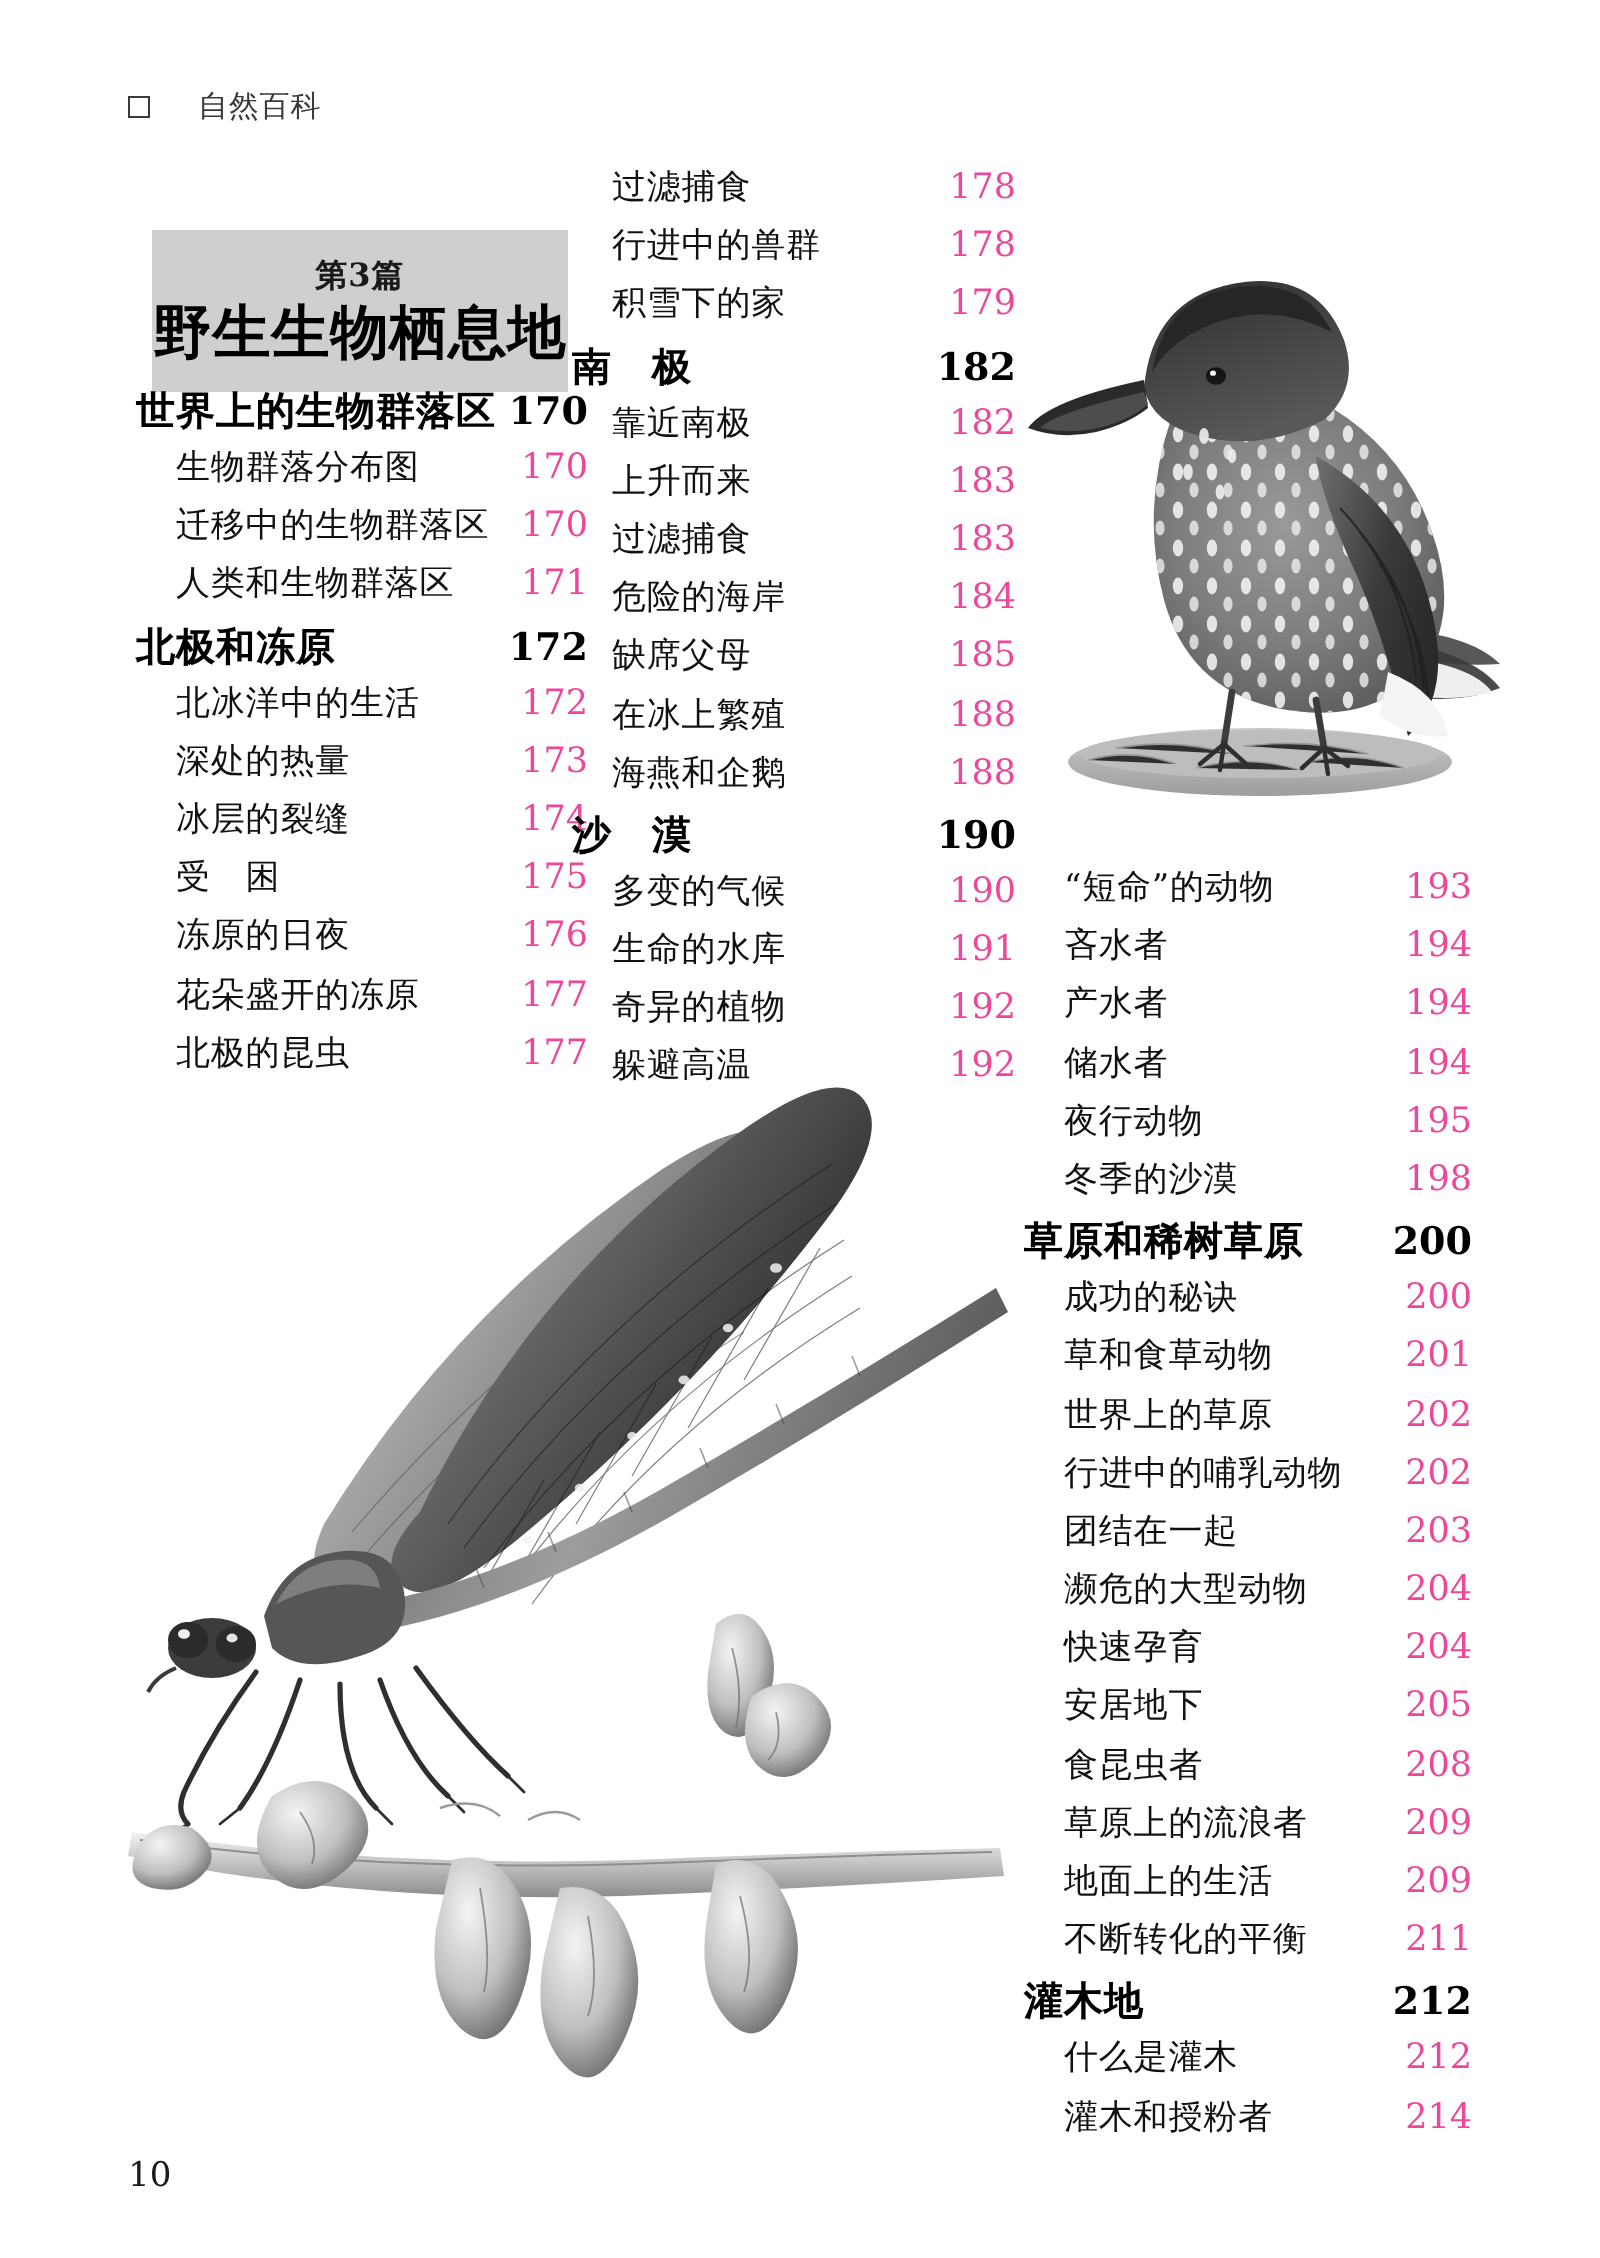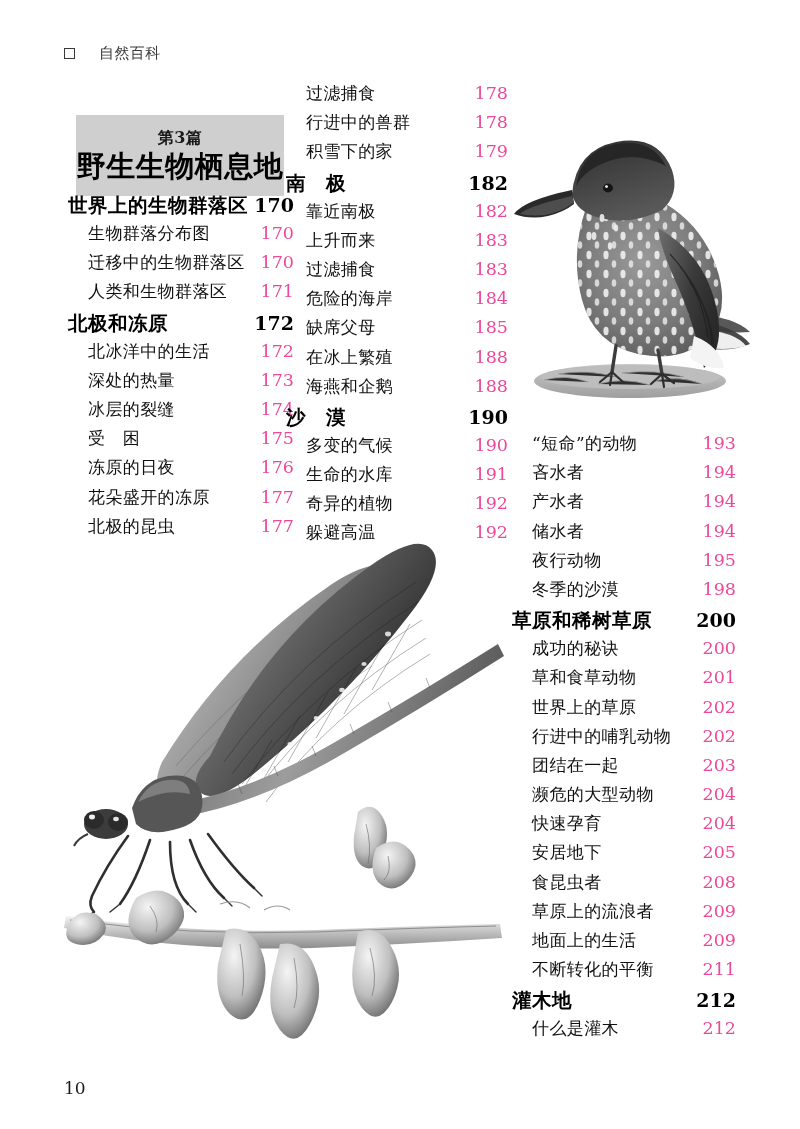--- a/index.html
+++ b/index.html
@@ -373,20 +373,25 @@
       </div>
       <div class="entry lv1">
         <span class="label">灌木地</span>
         <span class="dots"></span>
         <span class="page">212</span>
       </div>
       <div class="entry lv2">
         <span class="label">什么是灌木</span>
         <span class="dots"></span>
         <span class="page">212</span>
+      </div>
+      <div class="entry lv2">
+        <span class="label">灌木和授粉者</span>
+        <span class="dots"></span>
+        <span class="page">214</span>
       </div>
     </div>
 
   <div class="illus" id="bird-illus">
     <svg viewBox="0 0 256 340" xmlns="http://www.w3.org/2000/svg">
       <defs>
         <radialGradient id="bodyG" cx="45%" cy="42%" r="68%">
           <stop offset="0%" stop-color="#9a9a9a"></stop>
           <stop offset="55%" stop-color="#7d7d7d"></stop>
           <stop offset="100%" stop-color="#575757"></stop>

